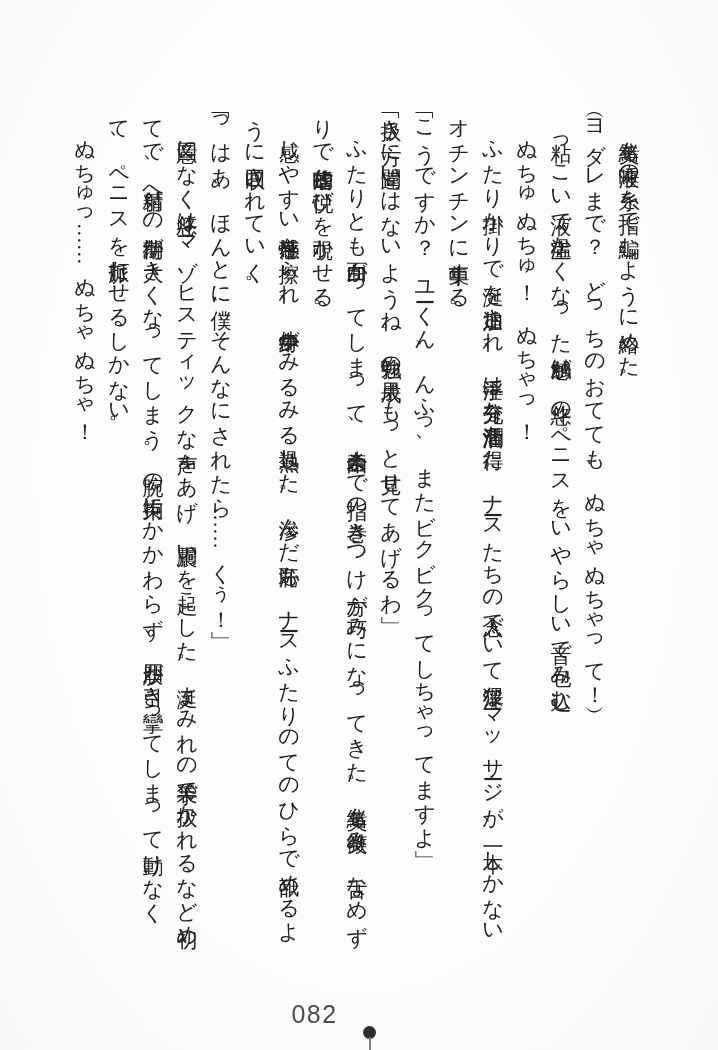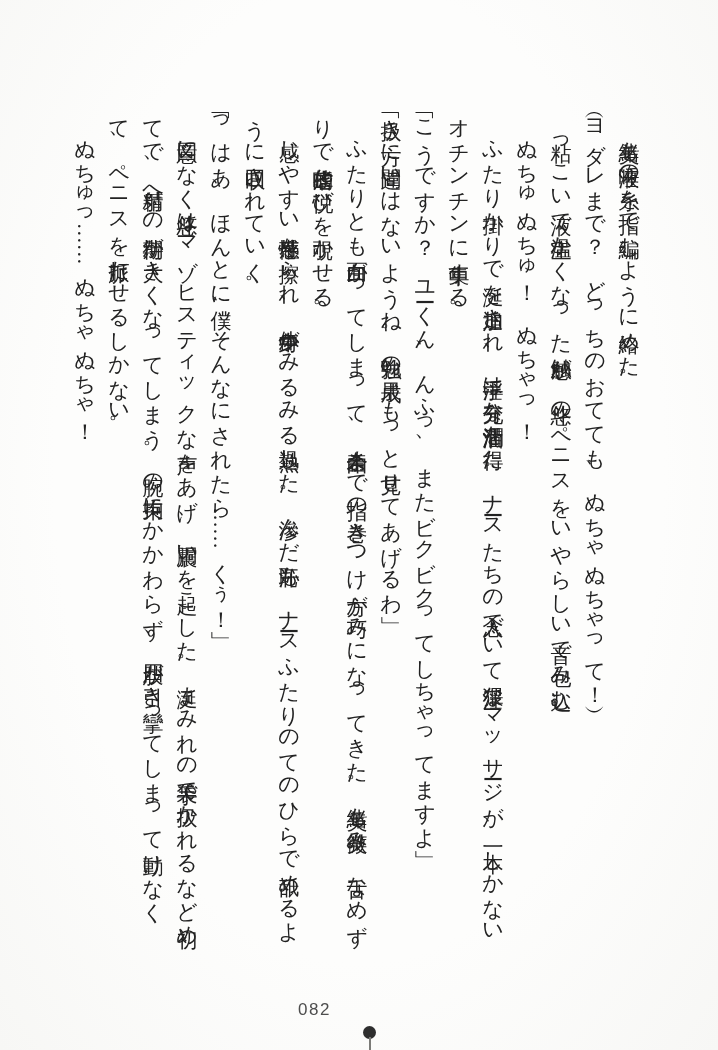--- a/index.html
+++ b/index.html
@@ -43,21 +43,21 @@
   .text-area p.para.indent {
     text-indent: 1em;
   }
   .folio {
     position: absolute;
     top: 1000px;
     left: 0;
     width: 629px;
     text-align: center;
     font-family: "Liberation Sans", "DejaVu Sans", sans-serif;
-    font-size: 17px;
+    font-size: 25px;
     font-weight: 400;
     letter-spacing: 1.5px;
     color: #4d4d4d;
   }
   .pin {
     position: absolute;
     left: 363px;
     top: 1026px;
     width: 14px;
     height: 24px;

